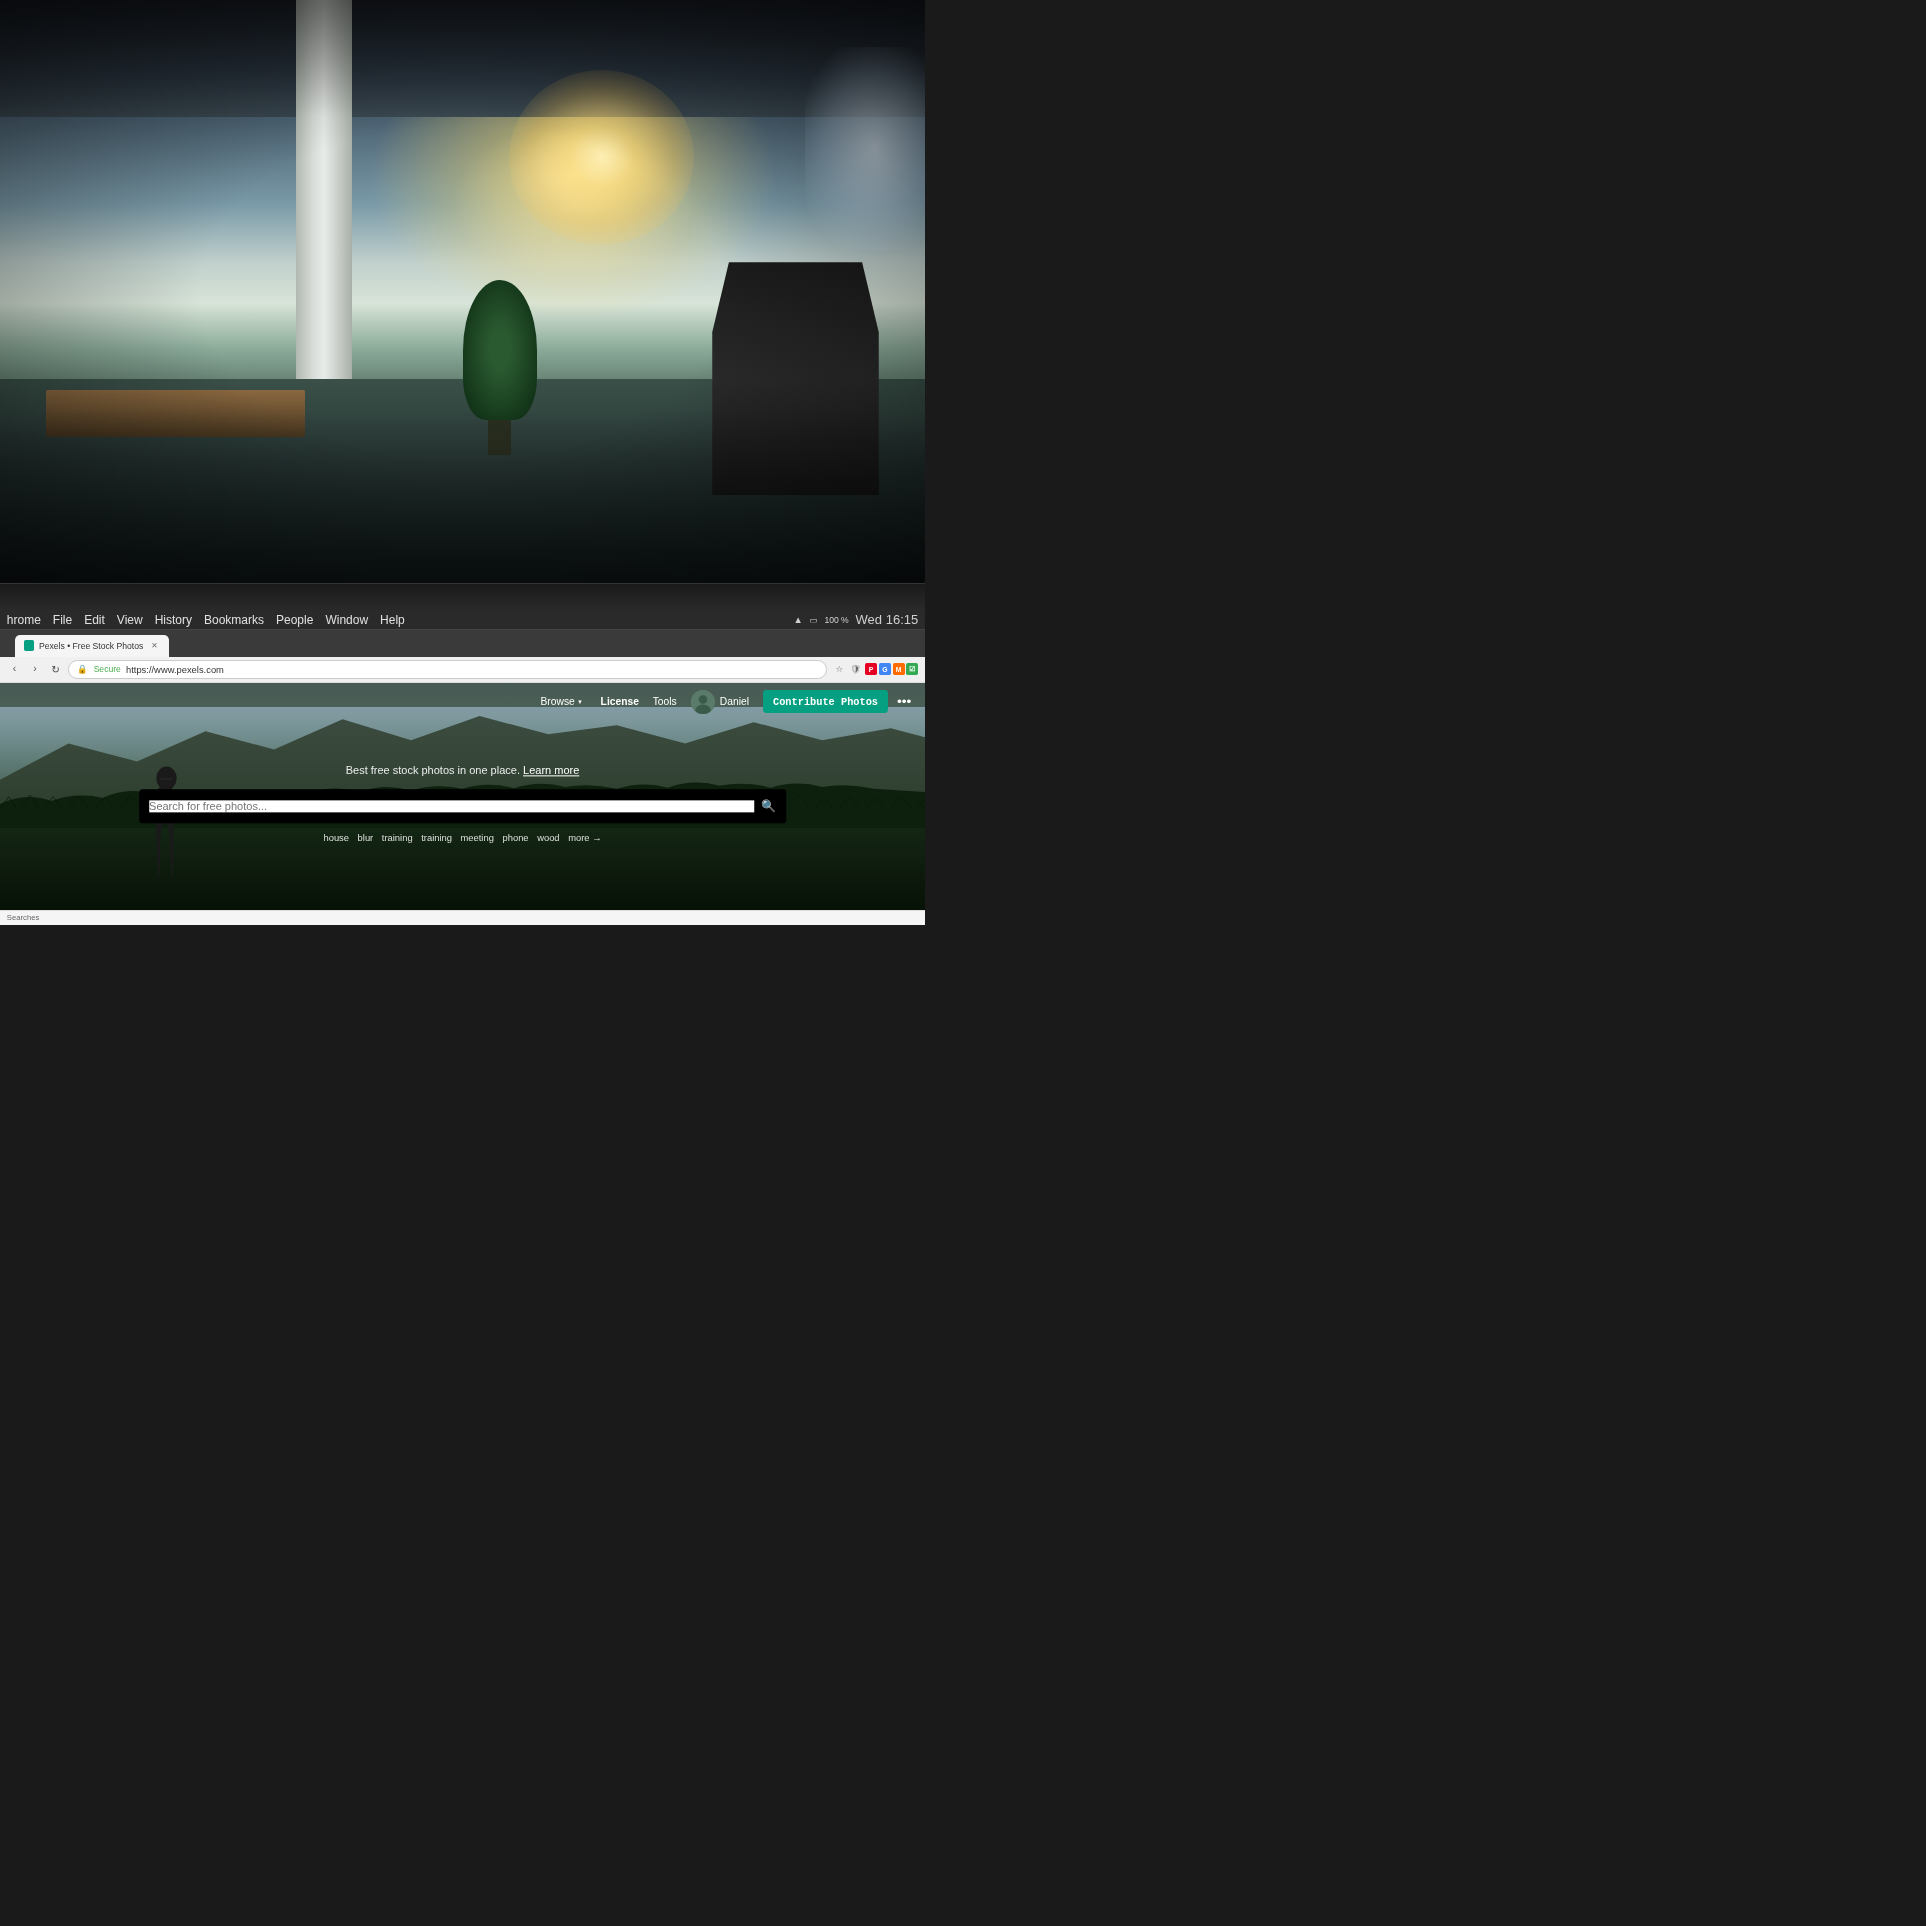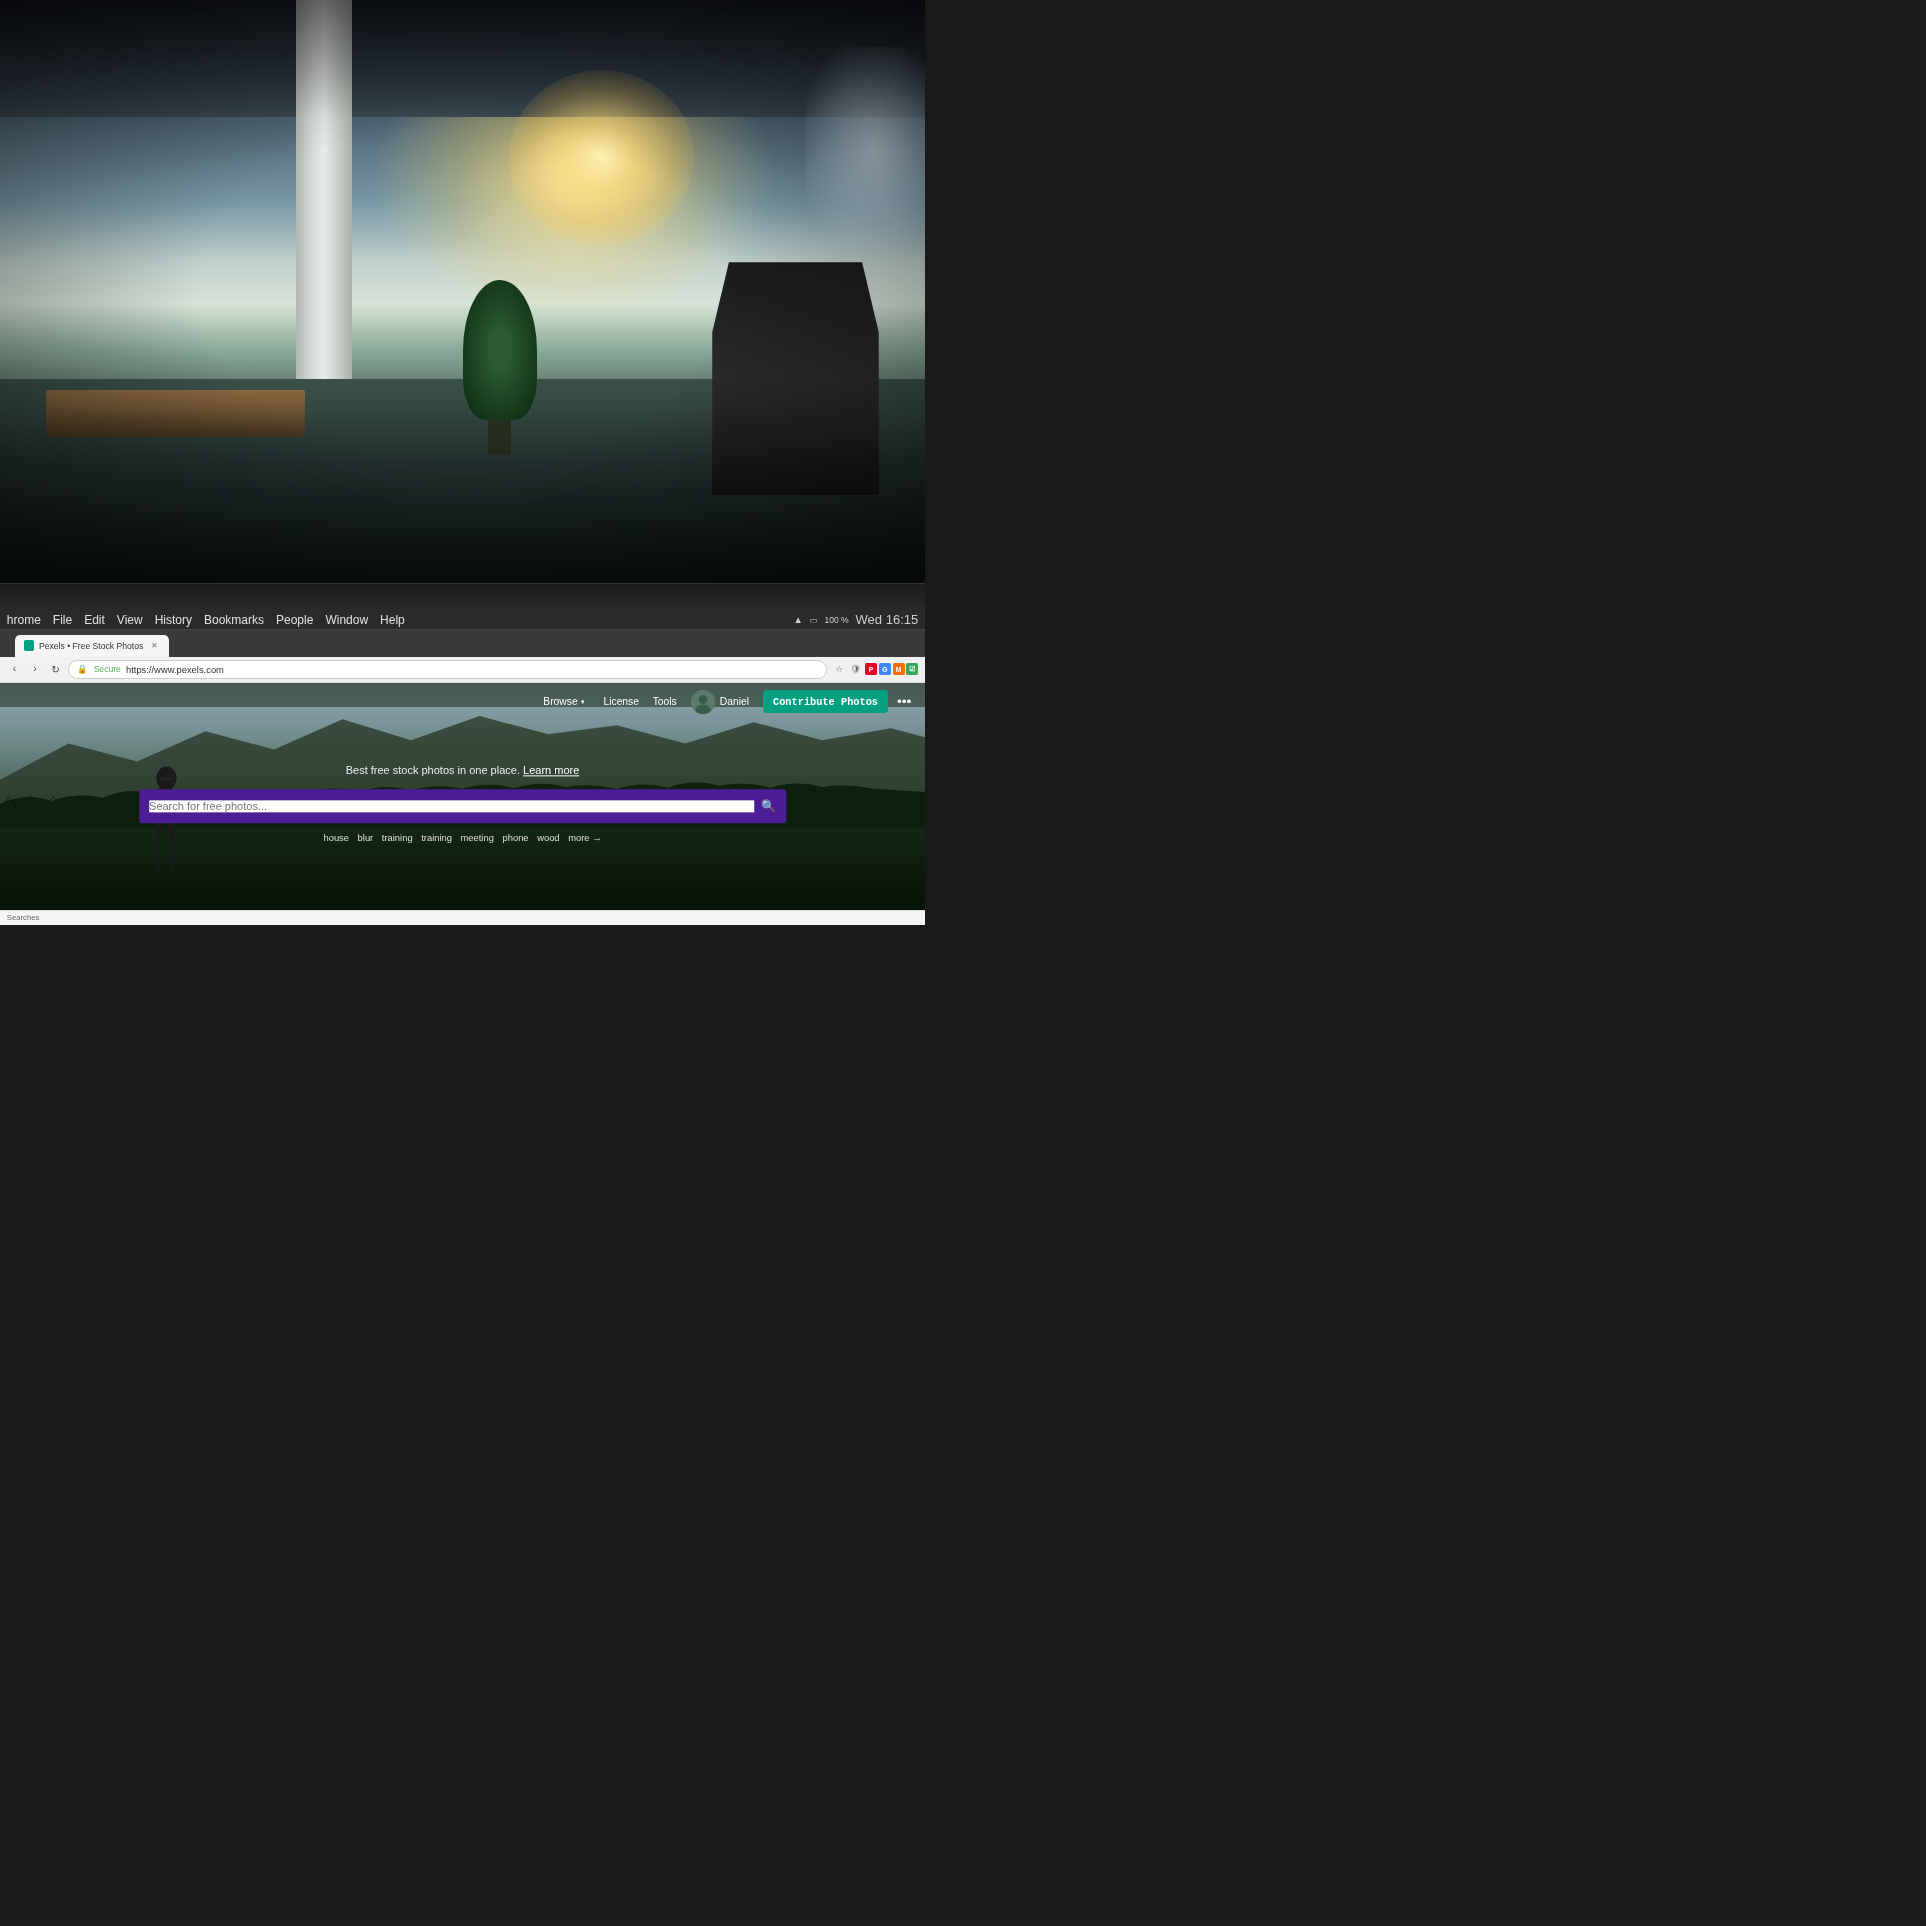--- a/index.html
+++ b/index.html
@@ -392,21 +392,21 @@
       gap: 3.4px;
       color: white;
       font-size: 10.3px;
       font-weight: 500;
       margin-right: 19px;
     }
 
     .nav-license {
       color: white;
       font-size: 10.3px;
-      font-weight: 400;
+      font-weight: 700;
       margin-right: 13.7px;
     }
 
     .nav-tools {
       color: white;
       font-size: 10.3px;
       font-weight: 500;
       margin-right: 14px;
     }
 
@@ -472,21 +472,21 @@
       margin-bottom: 13.7px;
     }
 
     .hero-subtitle a {
       color: white;
       text-decoration: underline;
     }
 
     
     .search-container {
-      background: #4c1d95;
+      background: #000000;
       border-radius: 3.4px;
       display: flex;
       align-items: center;
       padding: 0 10.3px;
       height: 34px;
       gap: 6.8px;
       margin-bottom: 8.6px;
     }
 
     .search-input {

